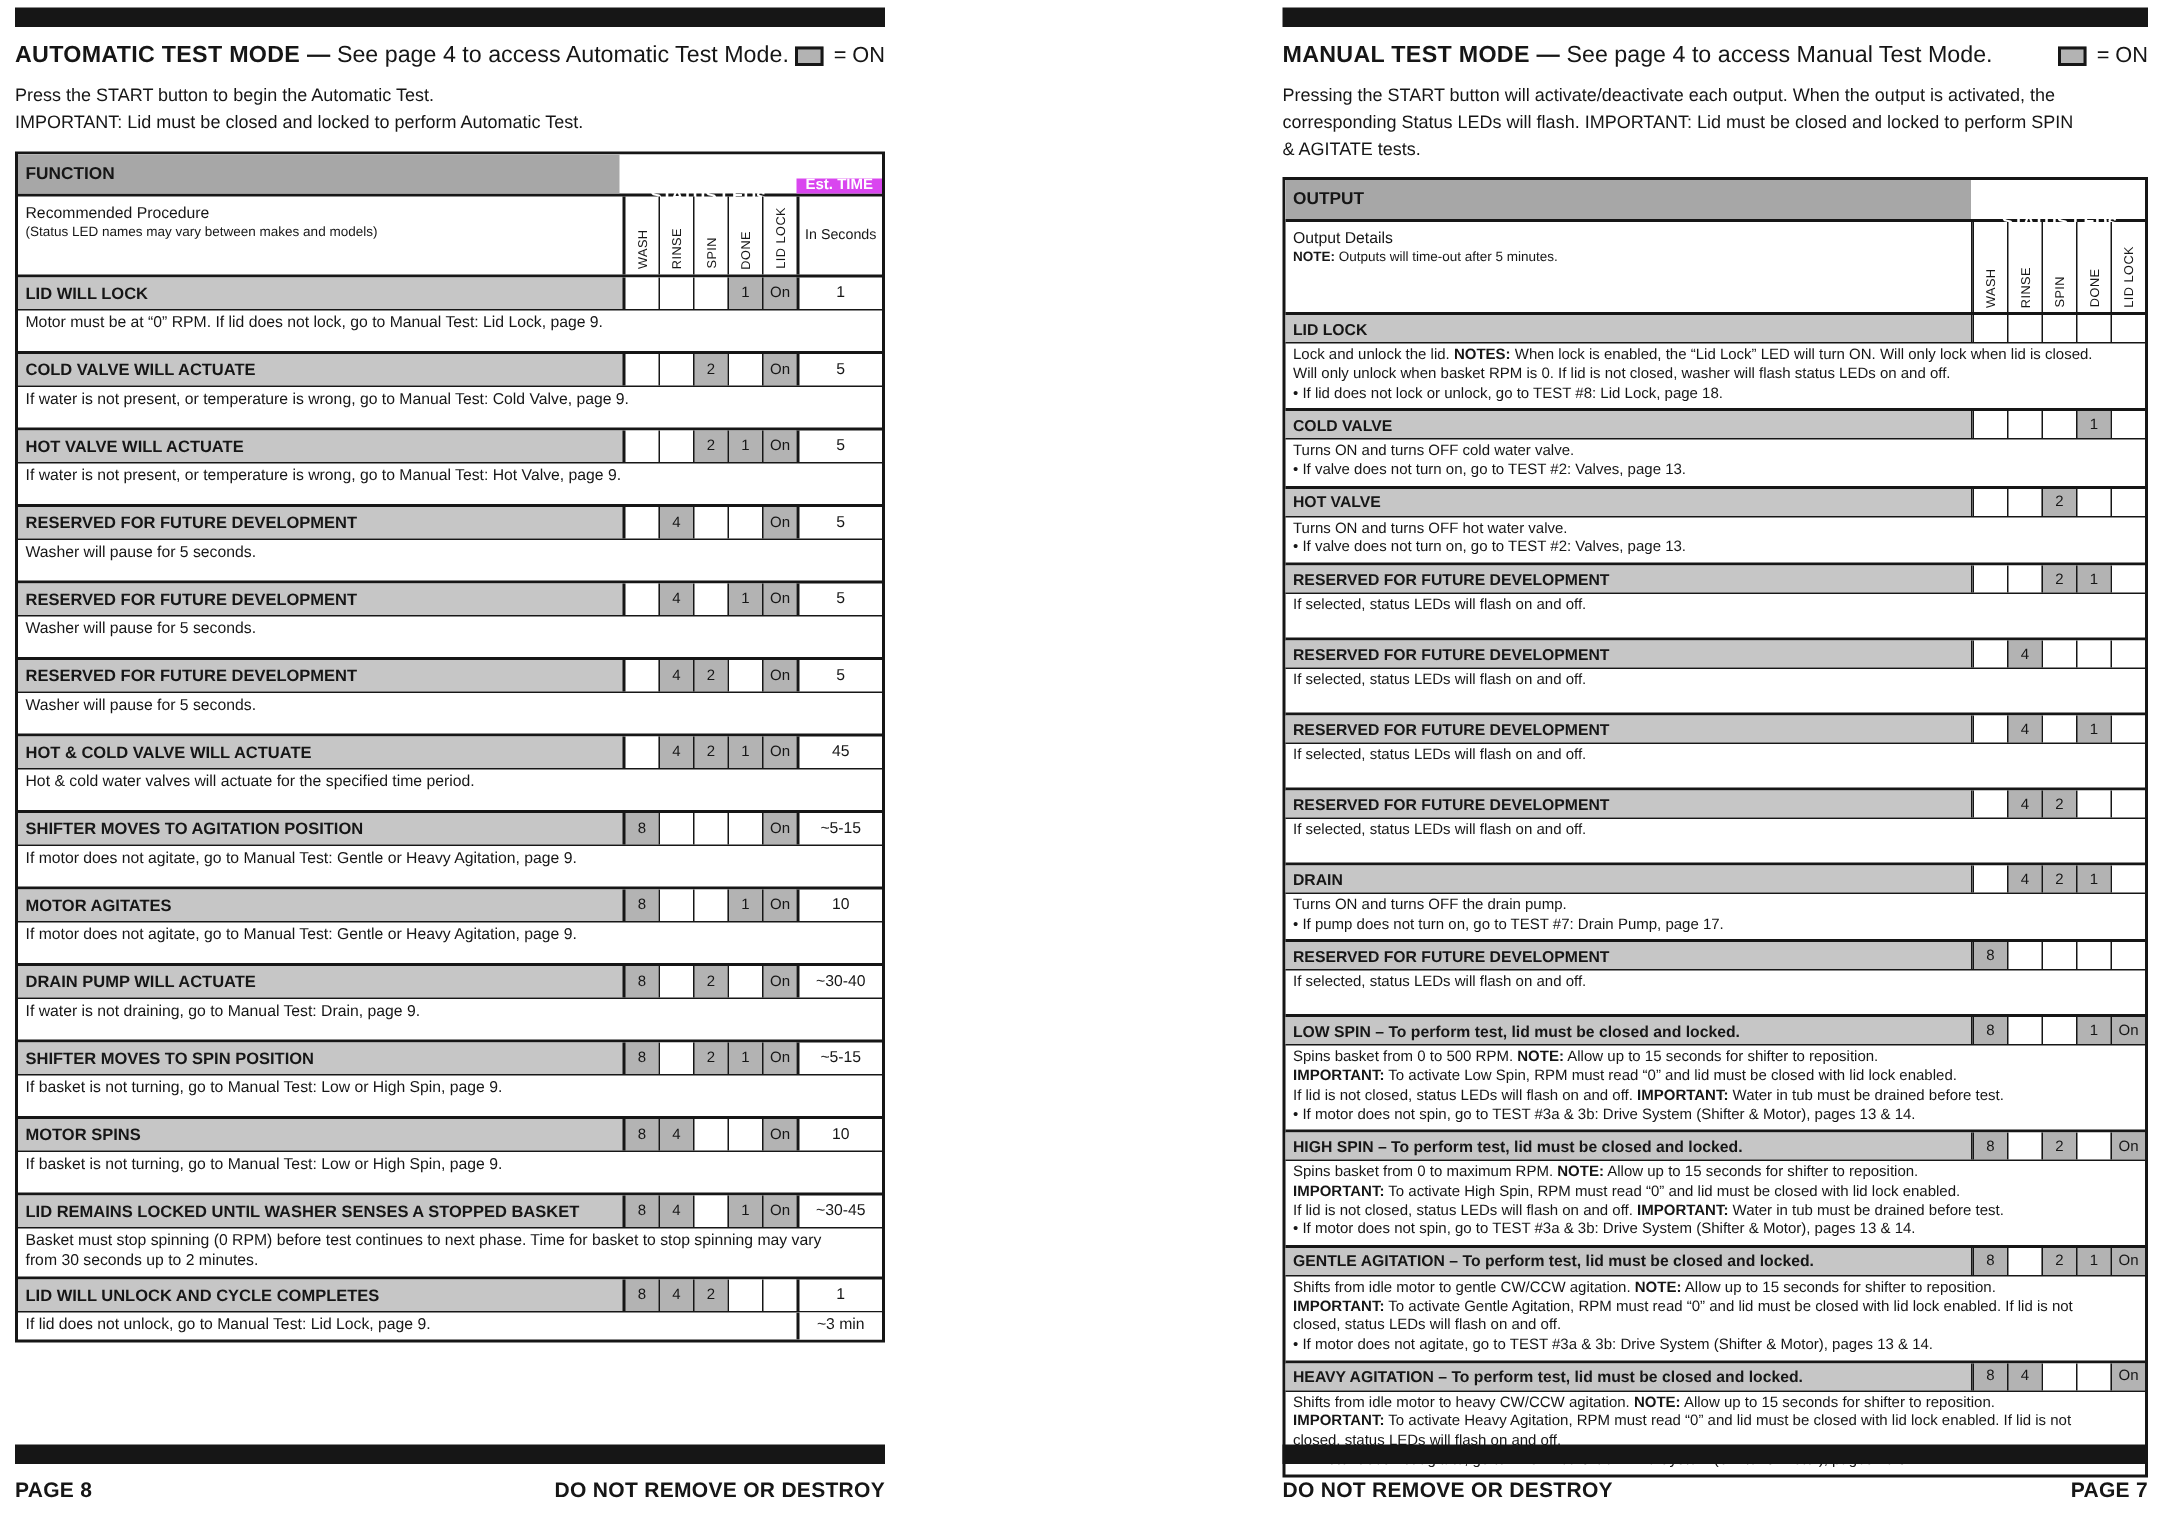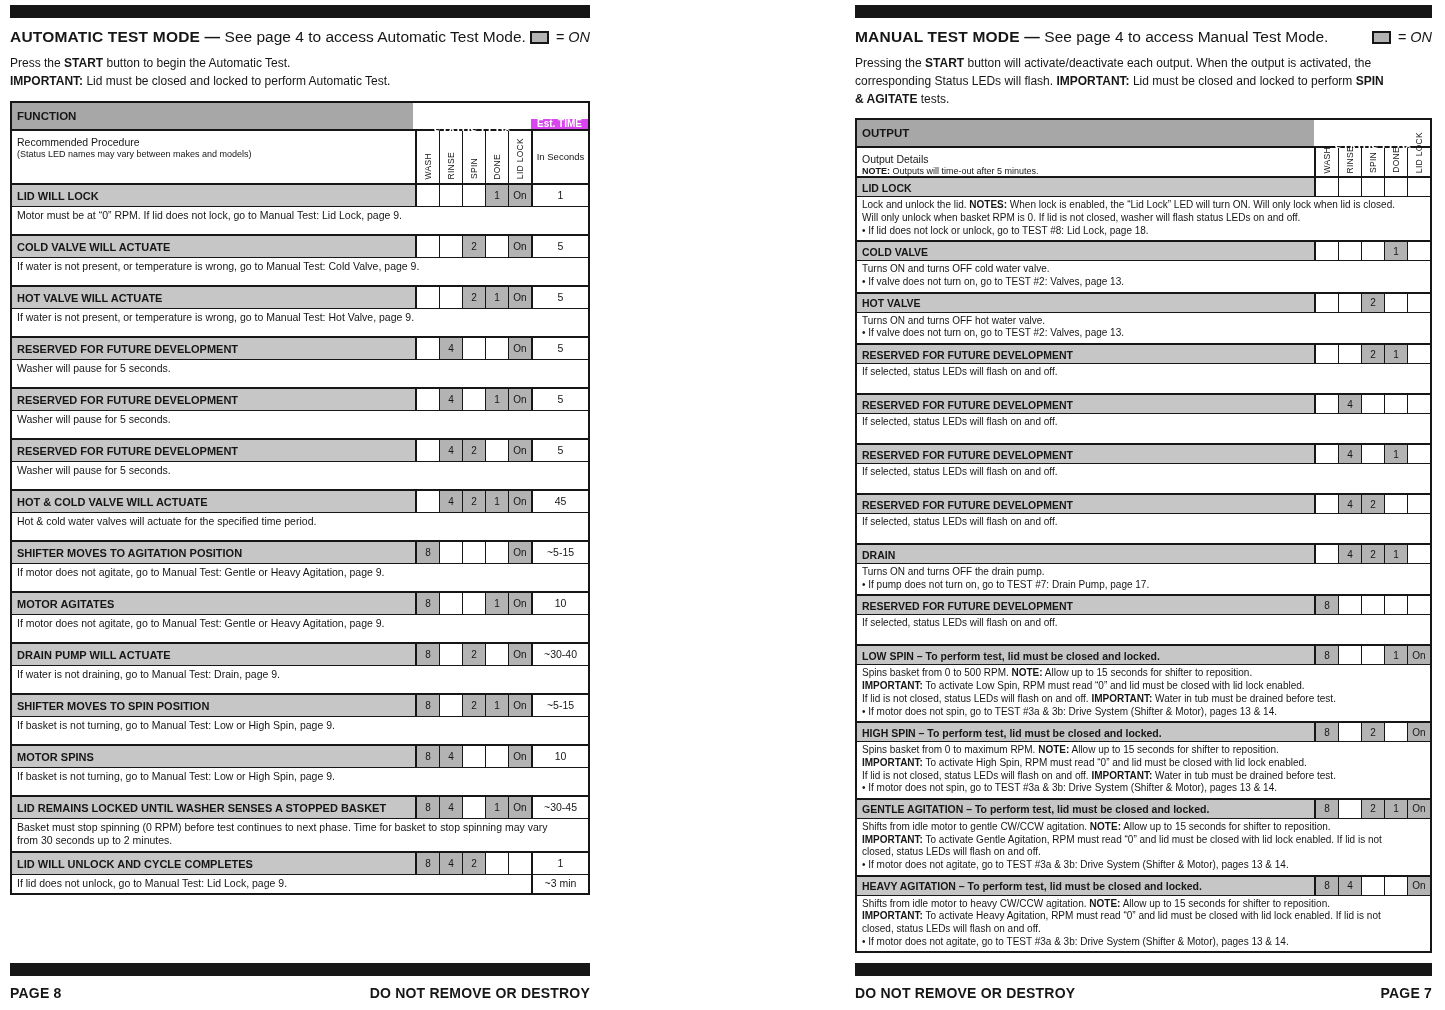--- a/index.html
+++ b/index.html
@@ -7,36 +7,36 @@
     font-family:"Liberation Sans", sans-serif; color:#161616; }
   .page { position:absolute; top:0; height:1010px; }
   .page-left  { left:10px;  width:580px; }
   .page-right { left:855px; width:577px; }
 
   .topbar { height:13px; background:#161616; margin-top:5px; }
 
   .doc-title { display:flex; justify-content:space-between; align-items:center; margin-top:10px; }
   .dt-text { font-size:15.5px; }
   .dt-text b { font-weight:700; letter-spacing:0.2px; }
-  .legend { display:flex; align-items:center; gap:7px; font-size:14.5px;font-style:italic; }
+  .legend { display:flex; align-items:center; gap:7px; font-size:14.5px; }
   .legend-swatch { width:19px; height:13px; background:#b3b3b3; border:2px solid #161616; display:inline-block; }
 
   .intro { margin-top:9px; font-size:12px; line-height:1.48; }
-  .intro b { font-weight:700; }
+  .intro b { font-weight:400; }
 
   .ttable { margin-top:10px; border:2px solid #161616; }
 
   .thead { display:flex; gap:2px; background:#fff; border-bottom:2px solid #161616; height:28px; }
   .th-main { flex:1; background:#a7a7a7; font-weight:700; font-size:11.5px; display:flex; align-items:center; padding-left:5px; }
   .th-leds { width:114px; background:#161616; color:#fff; font-weight:700; font-size:11.5px; display:flex; align-items:center; justify-content:center;margin-top:28px; }
   .th-time { width:57px; background:#d946ef; color:#fff; font-weight:700; font-size:10px; display:flex; align-items:center; justify-content:center;margin-top:16px; }
 
   .tsub { display:flex; align-items:stretch; }
   .page-left  .tsub { height:52px; }
-  .page-right .tsub { height:28px; }
+  .page-right .tsub { height:60px; }
   .ts-main { flex:1; padding:5px 5px 3px; border-right:1px solid #161616; }
   .ts-line1 { font-size:10.5px; }
   .ts-line2 { font-size:9px; margin-top:1px; }
   .ts-led { width:23px; border-left:1px solid #161616; display:flex; align-items:flex-end; justify-content:center; padding-bottom:3px; }
   .vert { writing-mode:vertical-rl; transform:rotate(180deg); font-size:8.5px; letter-spacing:0.3px; white-space:nowrap; }
   .ts-time { width:57px; border-left:2px solid #161616; display:flex; align-items:center; justify-content:center; font-size:9.5px; }
 
   .row { border-top:2px solid #161616; }
   .row-title { display:flex; align-items:stretch; min-height:21px; }
   .page-right .row-title { min-height:18px; }

